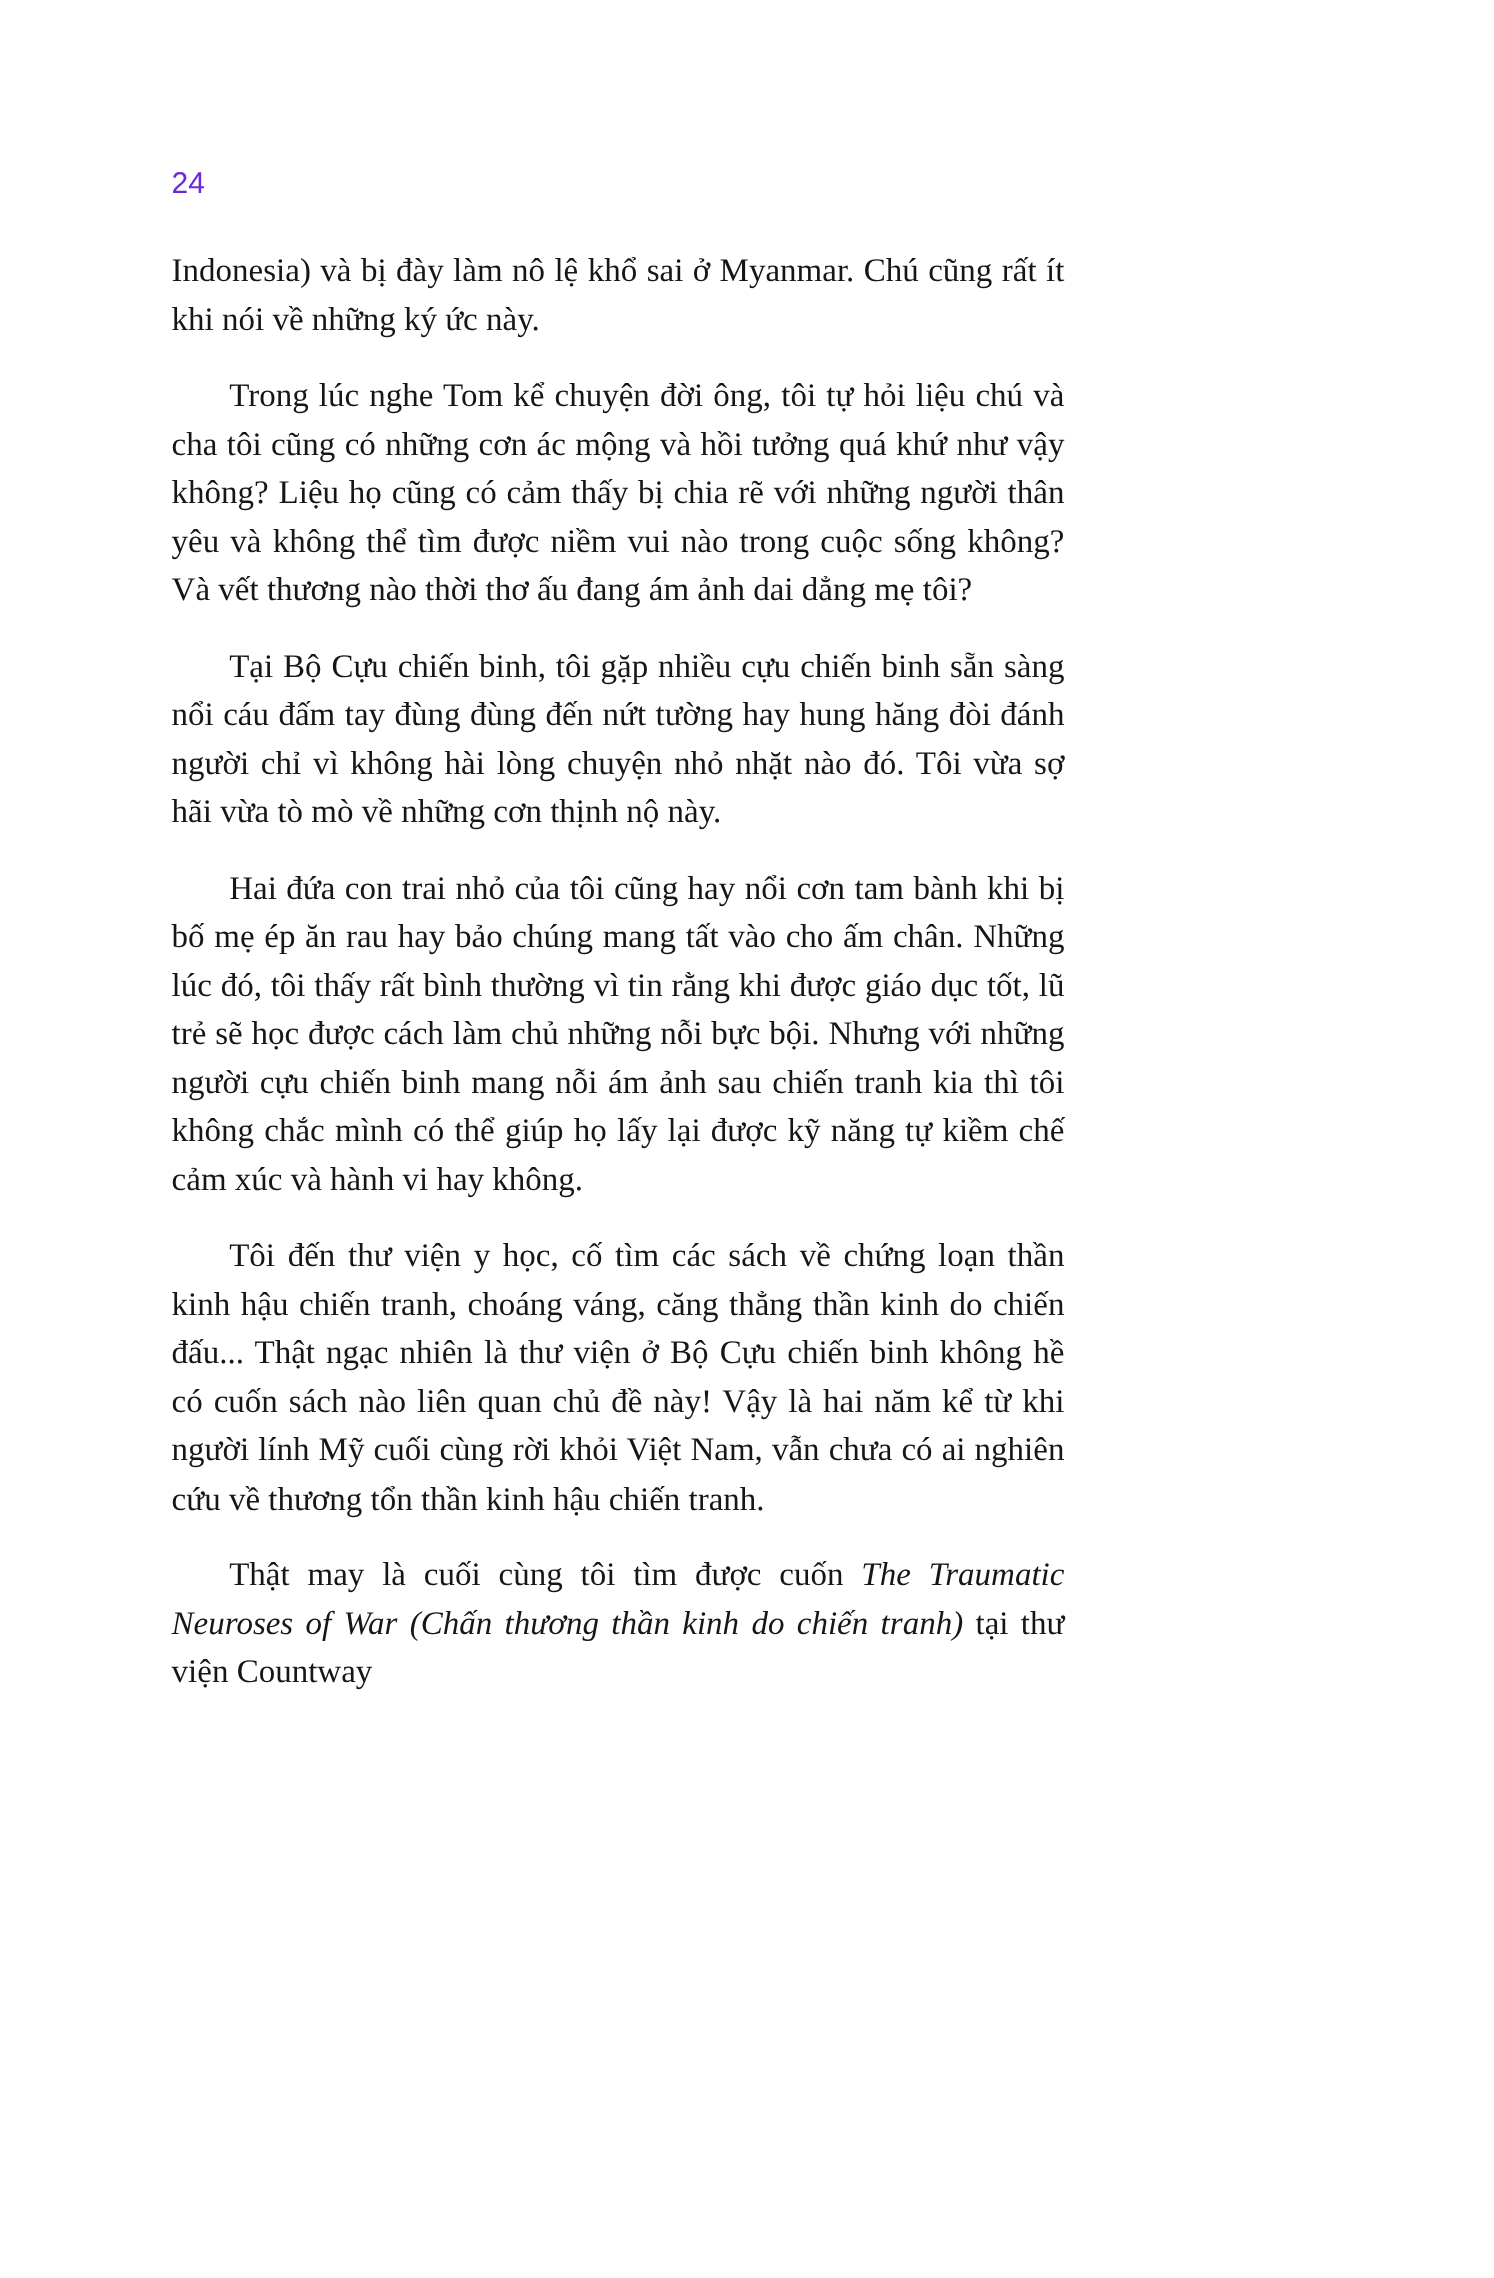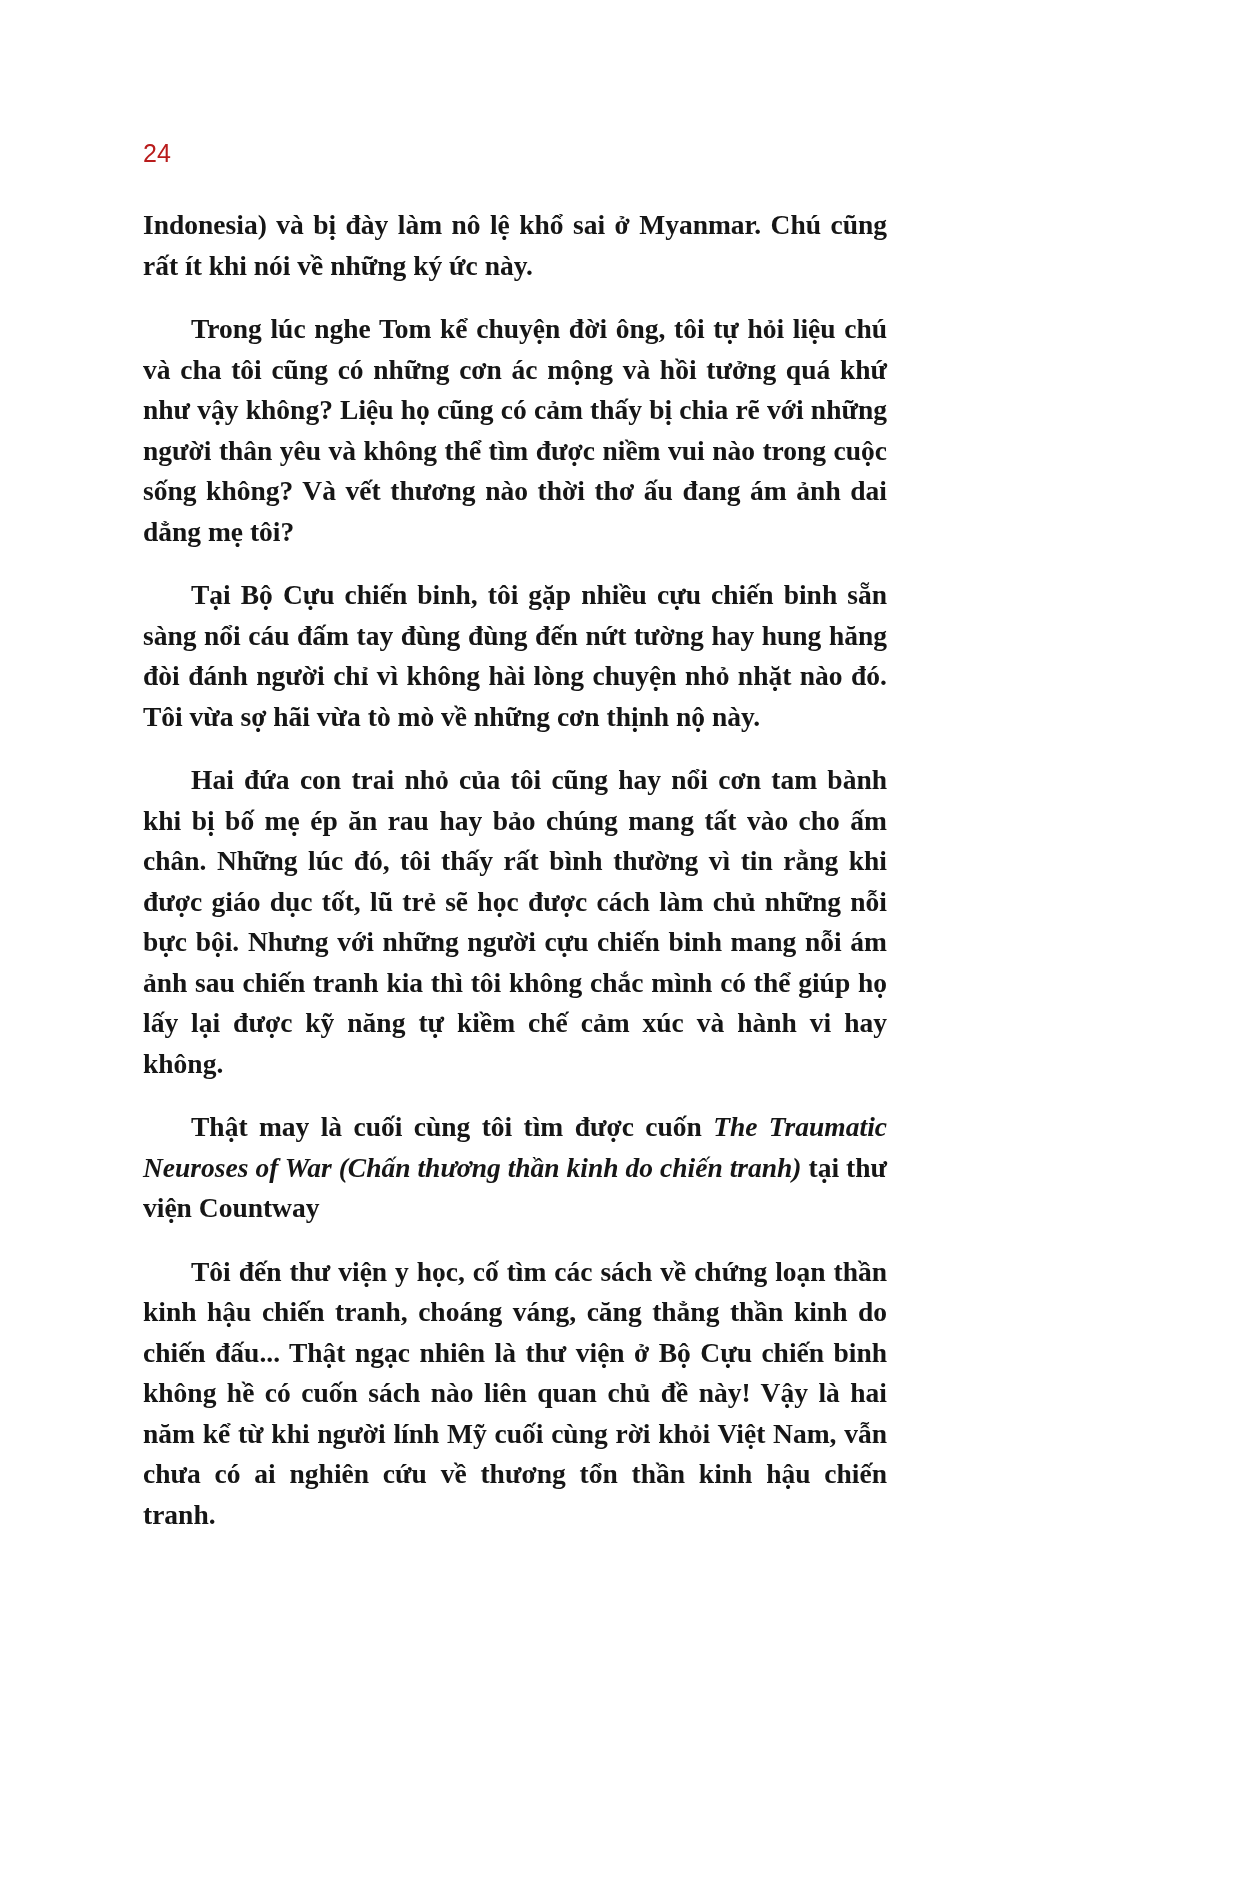--- a/index.html
+++ b/index.html
@@ -23,42 +23,41 @@
     display: flex;
     align-items: baseline;
     font-family: "Liberation Sans", "DejaVu Sans", sans-serif;
     color: #2e2e2e;
     white-space: nowrap;
   }
   .page-number {
     font-size: 25px;
     font-weight: 400;
     margin-right: 20px;
-    color: #b91c1c;
+    color: #6d28d9;
   }
   .running-title {
     font-size: 20.5px;
     letter-spacing: 0.6px;
     font-weight: 500;
     color: #333333;
   }
   .body-text {
     position: absolute;
     top: 205px;
     left: 143px;
     width: 748px;
     font-size: 27.5px;
     line-height: 40.5px;
     text-align: justify;
     color: #161616;
   }
   .body-text p {
     margin: 0 4px 23px 0;
     text-indent: 48px;
-    font-weight: bold;
   }
   .body-text p.no-indent {
     text-indent: 0;
   }
   .italic {
     font-style: italic;
   }
 </style>
 </head>
 <body>
@@ -82,22 +81,22 @@
 
     <p>
       <span>Tại Bộ Cựu chiến binh, tôi gặp nhiều cựu chiến binh sẵn sàng nổi cáu đấm tay đùng đùng đến nứt tường hay hung hăng đòi đánh người chỉ vì không hài lòng chuyện nhỏ nhặt nào đó. Tôi vừa sợ hãi vừa tò mò về những cơn thịnh nộ này.</span>
     </p>
 
     <p>
       <span>Hai đứa con trai nhỏ của tôi cũng hay nổi cơn tam bành khi bị bố mẹ ép ăn rau hay bảo chúng mang tất vào cho ấm chân. Những lúc đó, tôi thấy rất bình thường vì tin rằng khi được giáo dục tốt, lũ trẻ sẽ học được cách làm chủ những nỗi bực bội. Nhưng với những người cựu chiến binh mang nỗi ám ảnh sau chiến tranh kia thì tôi không chắc mình có thể giúp họ lấy lại được kỹ năng tự kiềm chế cảm xúc và hành vi hay không.</span>
     </p>
 
     <p>
-      <span>Thật may là cuối cùng tôi tìm được cuốn </span><span class="italic">The Traumatic Neuroses of War (Chấn thương thần kinh do chiến tranh)</span><span> tại thư viện Countway</span>
+      <span>Tôi đến thư viện y học, cố tìm các sách về chứng loạn thần kinh hậu chiến tranh, choáng váng, căng thẳng thần kinh do chiến đấu... Thật ngạc nhiên là thư viện ở Bộ Cựu chiến binh không hề có cuốn sách nào liên quan chủ đề này! Vậy là hai năm kể từ khi người lính Mỹ cuối cùng rời khỏi Việt Nam, vẫn chưa có ai nghiên cứu về thương tổn thần kinh hậu chiến tranh.</span>
     </p>
 
     <p>
-      <span>Tôi đến thư viện y học, cố tìm các sách về chứng loạn thần kinh hậu chiến tranh, choáng váng, căng thẳng thần kinh do chiến đấu... Thật ngạc nhiên là thư viện ở Bộ Cựu chiến binh không hề có cuốn sách nào liên quan chủ đề này! Vậy là hai năm kể từ khi người lính Mỹ cuối cùng rời khỏi Việt Nam, vẫn chưa có ai nghiên cứu về thương tổn thần kinh hậu chiến tranh.</span>
+      <span>Thật may là cuối cùng tôi tìm được cuốn </span><span class="italic">The Traumatic Neuroses of War (Chấn thương thần kinh do chiến tranh)</span><span> tại thư viện Countway</span>
     </p>
 
   </main>
 
 </div>
 
 </body></html>

